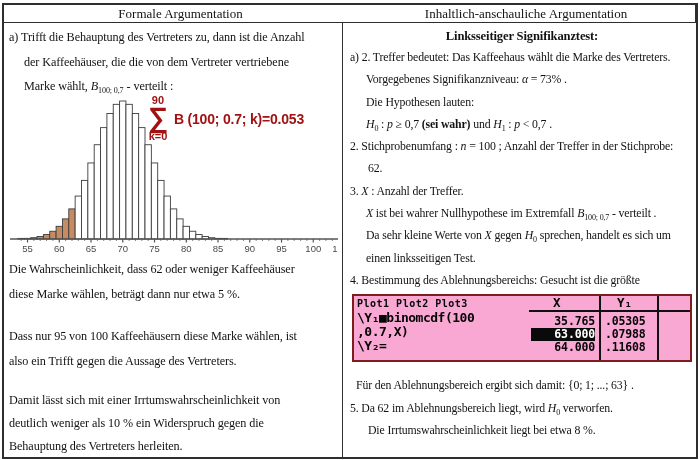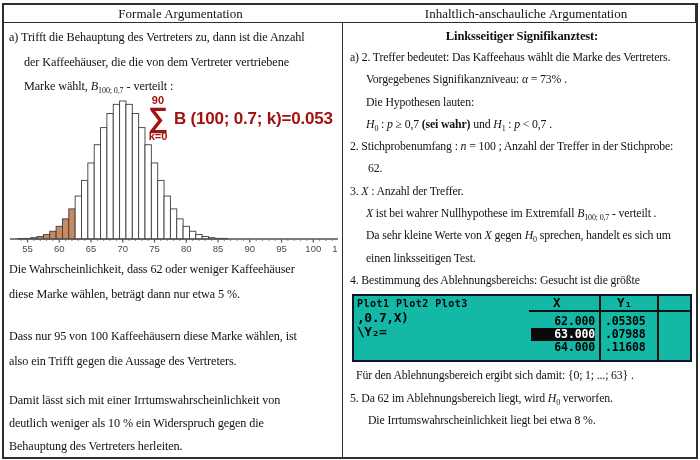--- a/index.html
+++ b/index.html
@@ -31,32 +31,32 @@
   #para4 .line{height:23px;line-height:23px;}
 
   .chart-wrap{position:absolute;left:4px;top:74px;width:332px;height:160px;}
   .chart-wrap svg{position:absolute;left:0;top:0;}
   .sum-annot{position:absolute;left:140px;top:-2px;display:flex;align-items:center;
     font-family:"Liberation Sans",sans-serif;font-weight:bold;}
   .sum-stack{text-align:center;margin-right:6px;}
   .sum-upper{font-size:11px;line-height:11px;}
   .sum-sigma{font-size:28px;line-height:24px;}
   .sum-lower{font-size:11px;line-height:12px;}
-  .sum-formula{font-size:17px;letter-spacing:-0.2px;}
+  .sum-formula{font-size:14px;letter-spacing:-0.2px;}
 
   
   .rc{padding:3px 2px 0 6px;font-size:11.8px;letter-spacing:-0.15px;}
   .rc .line{height:22.3px;line-height:22.3px;}
   .rc-title{text-align:center;font-weight:bold;font-size:12.6px;height:20px;line-height:20px;white-space:nowrap;}
   .ind1{margin-left:16px;}
   .ind-half{margin-left:6px;}
   .hangR .line + .line{padding-left:18px;}
 
   
-  .gtr{height:64px;margin:3px 2px 2px 2px;border:2px solid #0f172a;background:#14b8a6;
+  .gtr{height:64px;margin:3px 2px 12px 2px;border:2px solid #7f1d1d;background:#f9a8d4;
        display:flex;font-family:"DejaVu Sans Mono",monospace;font-weight:bold;color:#050505;}
   .gtr-left{width:172px;padding:1px 0 0 3px;}
   .gtr-left .line{height:14px;line-height:14px;font-size:13px;letter-spacing:-0.5px;}
   .gtr-left .line:first-child{font-size:10px;letter-spacing:0.5px;}
   .gtr-right{flex:1;position:relative;font-size:11.5px;}
   .gtr-hline{position:absolute;left:0;right:0;top:14px;height:2px;background:#101010;}
   .gtr-vline{position:absolute;top:0;bottom:0;width:2px;background:#101010;}
   .gv1{left:70px;} .gv2{left:128px;}
   .gtr-h{position:absolute;top:0;height:14px;line-height:13px;font-size:12.5px;}
   .gtr-hx{left:24px;} .gtr-hy{left:88px;}
@@ -229,31 +229,32 @@
           <div class="line"><span class="r-n">Da sehr kleine Werte von  </span><span class="r-m">X</span><span class="r-n">  gegen  </span><span class="r-m">H</span><sub class="rsub">0</sub><span class="r-n">  sprechen, handelt es sich um</span></div>
           <div class="line"><span class="r-n">einen linksseitigen Test.</span></div>
         </div>
       <div class="hangR">
           <div class="line"><span class="r-n">4. Bestimmung des Ablehnungsbereichs: Gesucht ist die größte</span></div>
         </div>
 
       <div class="gtr">
         <div class="gtr-left">
             <div class="line">Plot1 Plot2 Plot3</div>
+            <div class="line">\Y₁■binomcdf(100</div>
             <div class="line">,0.7,X)</div>
             <div class="line">\Y₂=</div>
           </div>
         <div class="gtr-right">
           <div class="gtr-hline"></div>
           <div class="gtr-vline gv1"></div>
           <div class="gtr-vline gv2"></div>
           <div class="gtr-h gtr-hx">X</div>
           <div class="gtr-h gtr-hy">Y₁</div>
           <div class="gtr-row g-r0">
-            <span class="gx">62.000</span>
+            <span class="gx">35.765</span>
             <span class="gy">.05305</span>
           </div>
           <div class="gtr-row g-r1">
             <span class="gx sel">63.000</span>
             <span class="gy">.07988</span>
           </div>
           <div class="gtr-row g-r2">
             <span class="gx">64.000</span>
             <span class="gy">.11608</span>
           </div>

